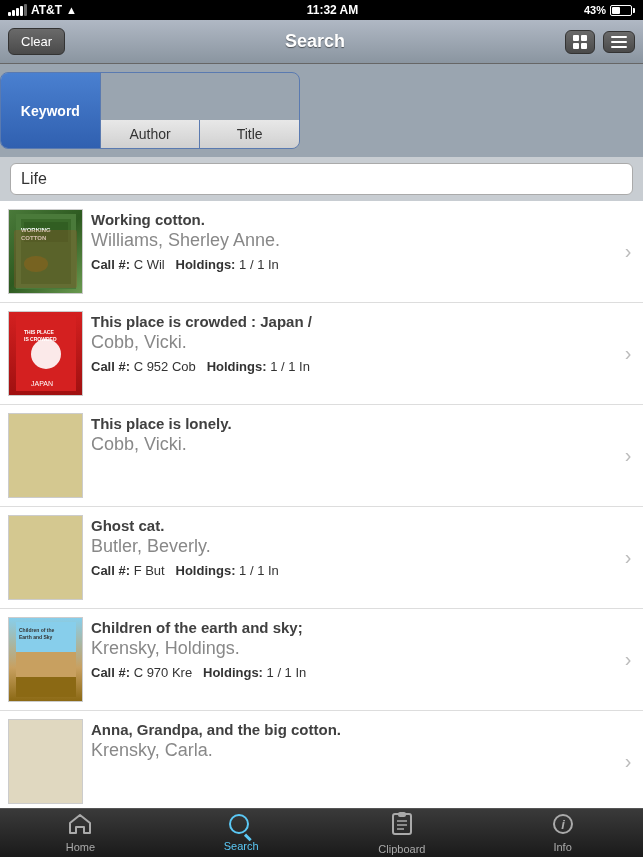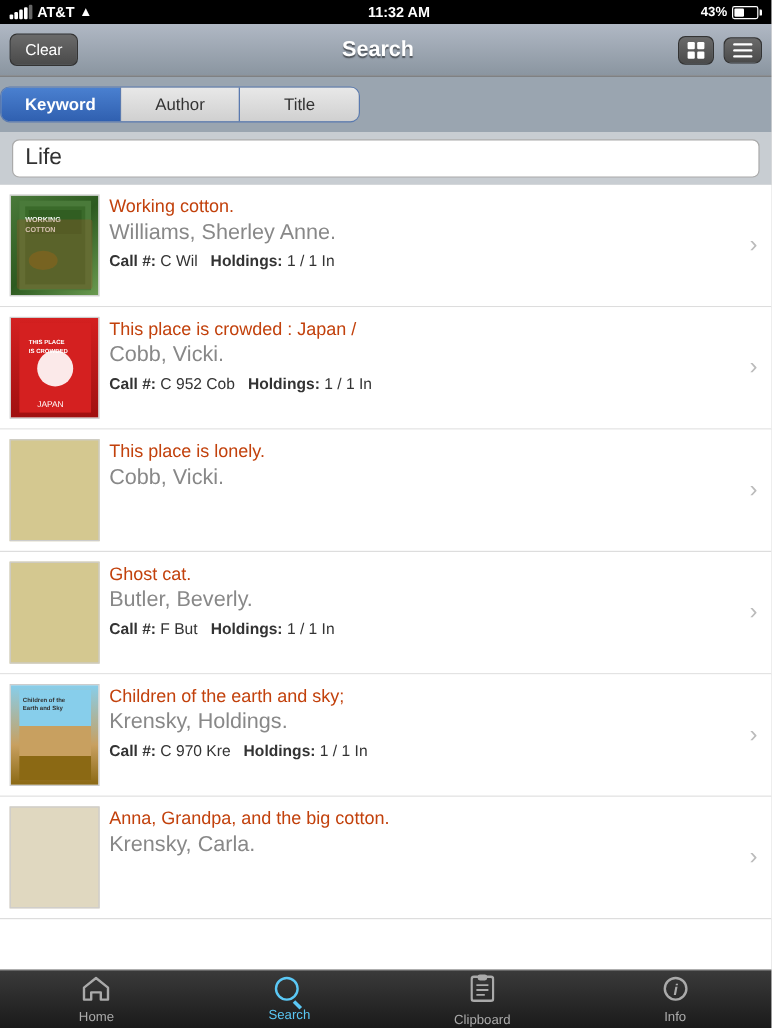--- a/index.html
+++ b/index.html
@@ -96,35 +96,36 @@
     }
     .segment-btn:last-child { border-right: none; }
     .segment-btn.active {
       background: linear-gradient(to bottom, #4a80d0, #3060b0);
       color: #fff;
       font-weight: 600;
     }
     .segment-btn.inactive {
       background: linear-gradient(to bottom, #e8e8e8, #d0d0d0);
       color: #333;
+      margin-top: 47px;
     }
 
     
     #search-input-area {
       background: #c8cdd2;
       padding: 6px 10px;
     }
     #search-text-input {
       width: 100%;
       height: 32px;
       background: #fff;
       border: 1px solid #aaa;
       border-radius: 6px;
       padding: 0 10px;
-      font-size: 19px;
+      font-size: 16px;
       color: #333;
       outline: none;
     }
 
     
     #results-list {
       background: #fff;
       overflow-y: auto;
       height: calc(857px - 20px - 44px - 46px - 44px - 49px);
     }
@@ -154,22 +155,22 @@
 
     .book-info {
       flex: 1;
       padding: 10px 8px 10px 0;
       display: flex;
       flex-direction: column;
       justify-content: flex-start;
     }
     .book-title {
       font-size: 15px;
-      font-weight: normal;
-      color: #c2410c;
+      font-weight: bold;
+      color: #404040;
       margin-bottom: 2px;
     }
     .book-author {
       font-size: 18px;
       color: #888;
       margin-bottom: 6px;
     }
     .book-call {
       font-size: 13px;
       color: #333;

